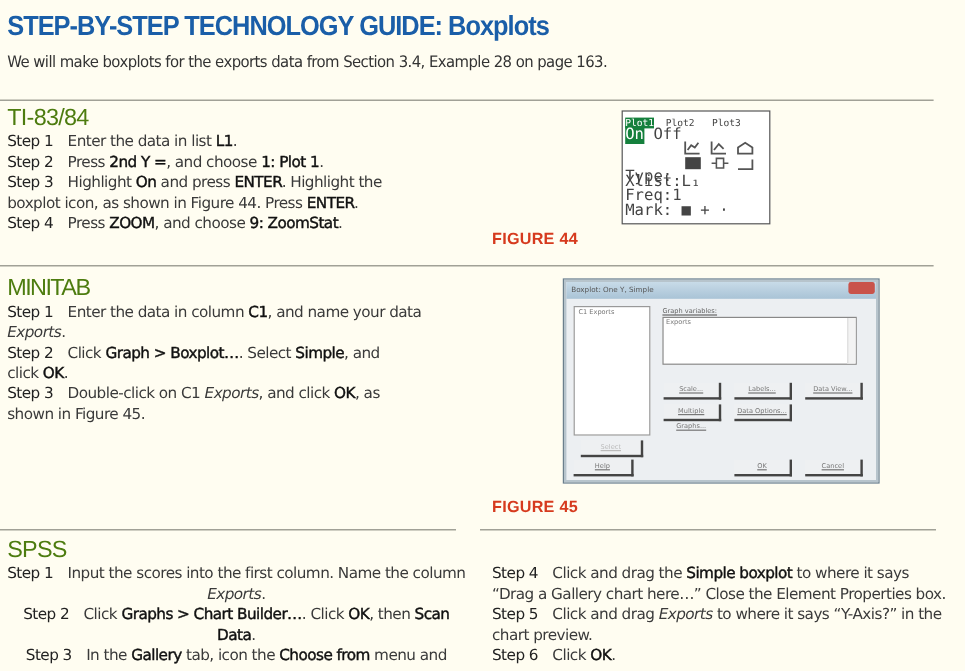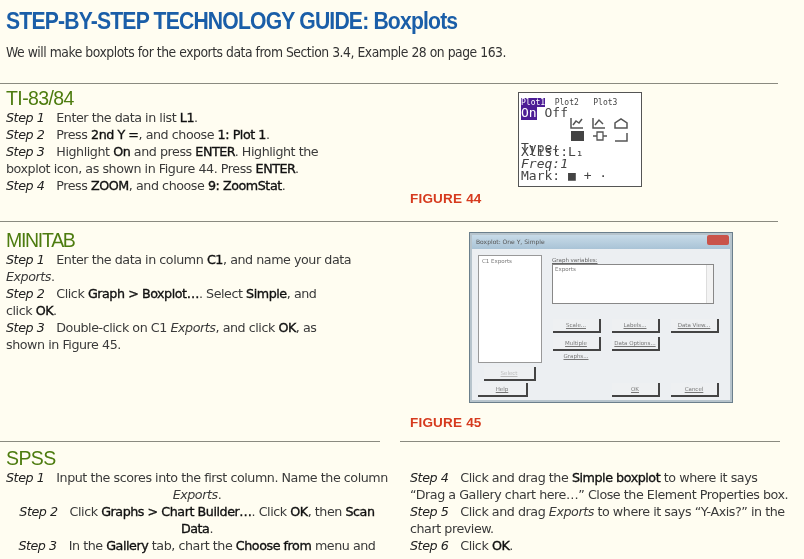--- a/index.html
+++ b/index.html
@@ -21,37 +21,37 @@
   }
   .rule { height:1px; background:#8a8a80; left:0; }
   .section-h {
     font-family:"Liberation Sans", sans-serif; font-size:19.5px; color:#4d7c0f;
     letter-spacing:-0.6px; white-space:nowrap;
   }
   .steps {
     font-size:12.7px; line-height:17px; color:#3a3a3a; letter-spacing:-0.45px;
   }
   .steps .ln { white-space:nowrap; }
-  .steps .sl { font-style:italic; color:#222; margin-right:12px; }
+  .steps .sl { color:#222; margin-right:12px; }
   .steps b { font-weight:normal; color:#111; -webkit-text-stroke:0.35px #111; }
   .steps i { font-style:italic; }
   .fig-label {
     font-family:"Liberation Sans", sans-serif; font-weight:bold; font-size:13.5px;
     color:#d63a1e; letter-spacing:0.2px;
   }
   
   .ti {
     left:518px; top:92px; width:122px; height:93px; background:#fff;
     border:1px solid #555; overflow:hidden;
     font-family:"DejaVu Sans Mono", monospace; color:#444; font-size:13px;
     line-height:13px;
   }
   .ti .row { white-space:nowrap; position:absolute; left:2px; }
   .ti .small { font-size:8px; }
-  .ti .hl { background:#4c1d95; color:#fff;margin-top:40px; }
+  .ti .hl { background:#15803d; color:#fff;margin-top:40px; }
   
   .dlg {
     left:469px; top:232px; width:262px; height:169px; background:#eceff2;
     border:1px solid #6b7f8c; box-shadow:0 0 0 2px #b7c4cc inset;
   }
   .dlg-title {
     position:absolute; left:2px; top:2px; right:2px; height:14px;
     background:linear-gradient(#c8dbe8,#a9c3d6); font-size:6px; color:#555;
     line-height:14px; padding-left:4px;
   }
@@ -104,21 +104,21 @@
   </div>
   <svg class="row" style="top:22px;left:50px;" width="70" height="30">
     <path d="M2 3 L2 13 L14 13 M4 10 L7 6 L10 8 L13 4" stroke="#555" fill="none" stroke-width="1.5"></path>
     <path d="M24 3 L24 13 L36 13 M26 10 L30 5 L34 9" stroke="#555" fill="none" stroke-width="1.5"></path>
     <path d="M46 13 L58 13 L58 8 L52 4 L46 8 Z" stroke="#555" fill="none" stroke-width="1.5"></path>
     <rect x="2" y="16" width="13" height="10" fill="#444"></rect>
     <path d="M24 21 L28 21 M28 17 L34 17 L34 25 L28 25 Z M34 21 L38 21" stroke="#555" fill="none" stroke-width="1.3"></path>
     <path d="M46 26 L58 26 L58 18" stroke="#555" fill="none" stroke-width="1.5"></path>
   </svg>
   <div class="row" style="top:52px;">Xlist:L₁</div>
-  <div class="row" style="top:64px;font-style:italic;">Freq:1</div>
+  <div class="row" style="top:64px;">Freq:1</div>
   <div class="row" style="top:76px;"><span>Mark:</span> <span>■</span> <span>+</span> <span>·</span></div>
 </div>
 <div class="abs fig-label" style="left:410px;top:191px;">FIGURE 44</div>
 
 <div class="abs rule" style="top:221px;width:778px;"></div>
 
 <div class="abs section-h" style="left:6px;top:229px;letter-spacing:-1.3px;">MINITAB</div>
 <div class="abs steps" style="left:6px;top:251px;">
   <div class="ln"><span class="sl">Step 1</span><span>Enter the data in column </span><b>C1</b><span>, and name your data</span></div>
   <div class="ln"><i>Exports</i><span>.</span></div>
@@ -153,21 +153,21 @@
 
 <div class="abs rule" style="top:441px;width:380px;"></div>
 <div class="abs rule" style="top:441px;left:400px;width:380px;"></div>
 
 <div class="abs section-h" style="left:6px;top:447px;">SPSS</div>
 <div class="abs steps" style="left:6px;top:469px;text-align:center;">
   <div class="ln"><span class="sl">Step 1</span><span>Input the scores into the first column. Name the column</span></div>
   <div class="ln"><i>Exports</i><span>.</span></div>
   <div class="ln"><span class="sl">Step 2</span><span>Click </span><b>Graphs &gt; Chart Builder…</b><span>. Click </span><b>OK</b><span>, then </span><b>Scan</b></div>
   <div class="ln"><b>Data</b><span>.</span></div>
-  <div class="ln"><span class="sl">Step 3</span><span>In the </span><b>Gallery</b><span> tab, chart the </span><b>Choose from</b><span> menu and</span></div>
+  <div class="ln"><span class="sl">Step 3</span><span>In the </span><b>Gallery</b><span> tab, icon the </span><b>Choose from</b><span> menu and</span></div>
 </div>
 <div class="abs steps" style="left:410px;top:469px;">
   <div class="ln"><span class="sl">Step 4</span><span>Click and drag the </span><b>Simple boxplot</b><span> to where it says</span></div>
   <div class="ln"><span>“Drag a Gallery chart here…” Close the Element Properties box.</span></div>
   <div class="ln"><span class="sl">Step 5</span><span>Click and drag </span><i>Exports</i><span> to where it says “Y-Axis?” in the</span></div>
   <div class="ln"><span>chart preview.</span></div>
   <div class="ln"><span class="sl">Step 6</span><span>Click </span><b>OK</b><span>.</span></div>
 </div>
 
 </body></html>

